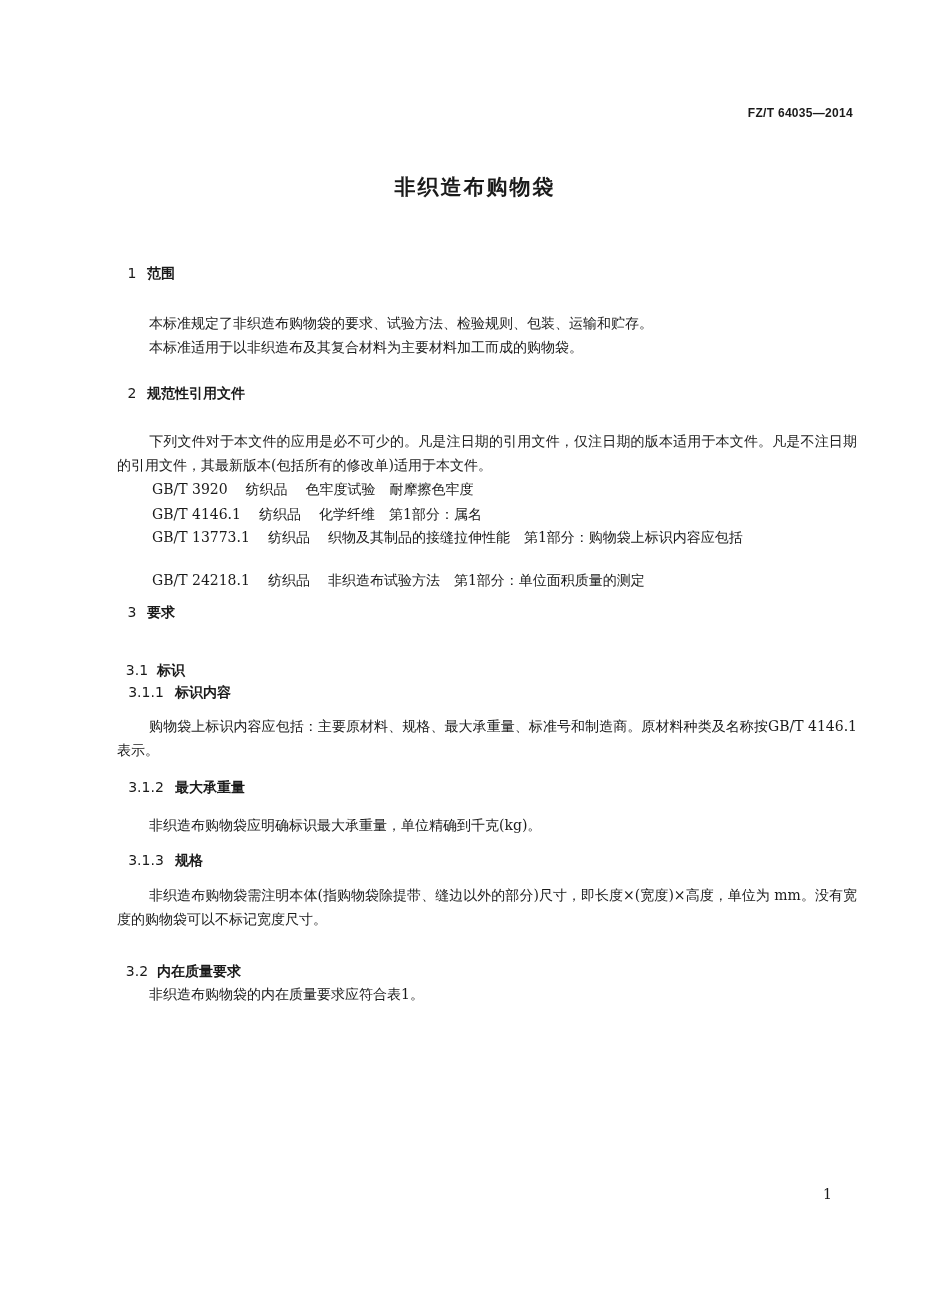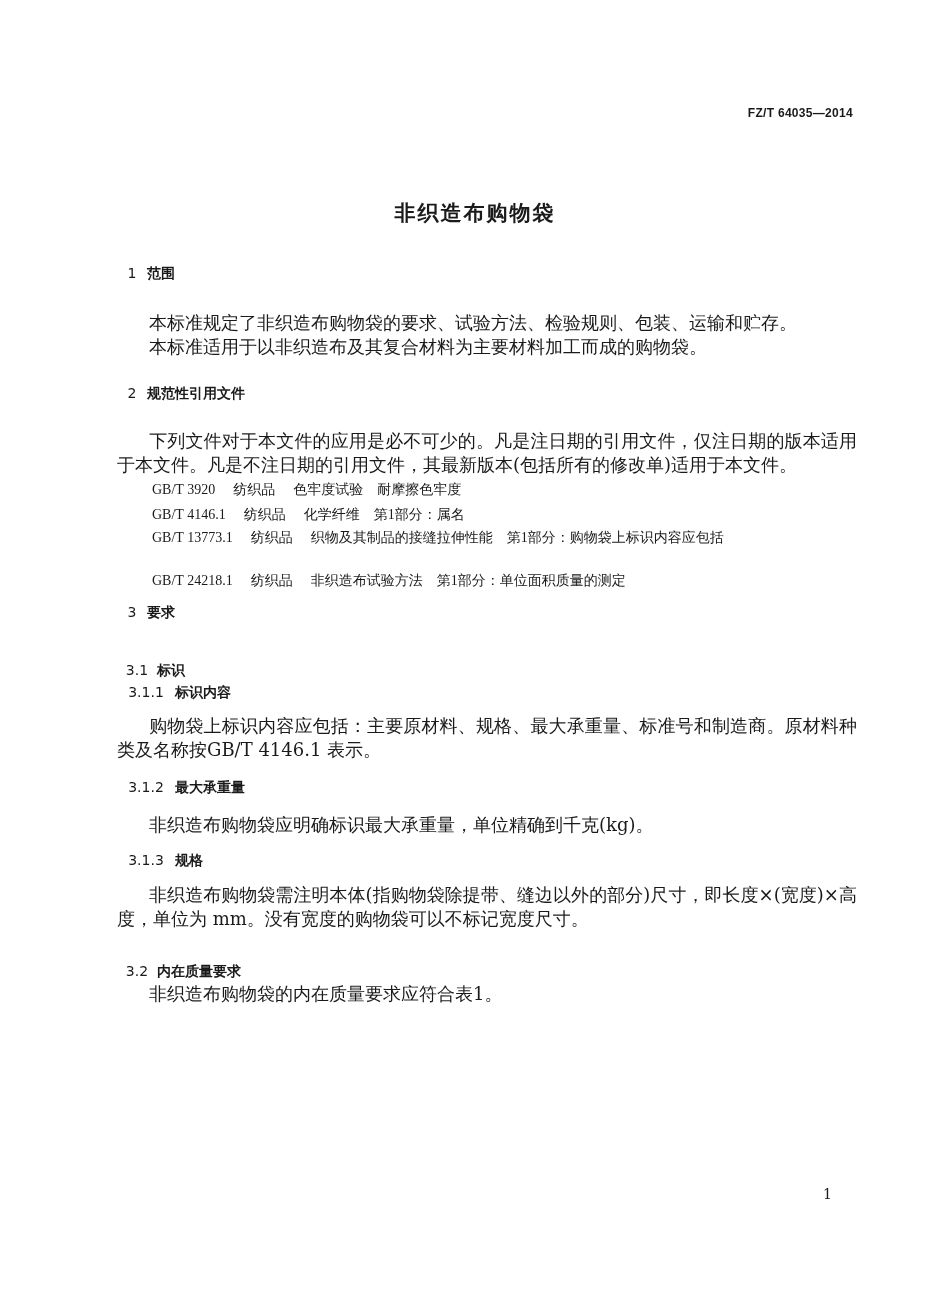--- a/index.html
+++ b/index.html
@@ -1,27 +1,27 @@
 <!DOCTYPE html>
 <html><head>
 <meta charset="utf-8">
 <style>
   html, body { margin:0; padding:0; background:#ffffff; }
   body { width:950px; height:1292px; position:relative; overflow:hidden;
          font-family:"DejaVu Serif", "Liberation Serif", serif; color:#1a1a1a; }
   .abs { position:absolute; white-space:nowrap; }
   .std-no { right:97px; top:106px; font-family:"Liberation Sans", sans-serif; font-size:12px; font-weight:bold; letter-spacing:0.3px; }
-  .title { left:0; width:950px; top:199px; text-align:center; font-family:"DejaVu Sans", sans-serif; font-size:21px; font-weight:bold; letter-spacing:2px; }
+  .title { left:0; width:950px; top:173px; text-align:center; font-family:"DejaVu Sans", sans-serif; font-size:21px; font-weight:bold; letter-spacing:2px; }
   .h1 { left:117px; font-family:"DejaVu Sans", sans-serif; font-size:14px; font-weight:bold;text-align:center; }
   .h1 .num { display:inline-block; width:30px; font-weight:normal; }
   .h2 .num { width:40px;margin-top:14px; }
   .h3 .num { width:58px; }
-  .para { left:117px; width:740px; font-size:18px; line-height:24px; white-space:normal; text-align:justify; }
+  .para { left:117px; width:740px; font-size:14px; line-height:24px; white-space:normal; text-align:justify; }
   .para .indent { display:inline-block; width:32px; }
-  .ref { left:152px; font-size:14px;font-family:Liberation Serif, serif; }
+  .ref { left:152px; font-size:14px; }
   .ref span { margin-right:18px; }
   .page-no { right:118px; top:1186px; font-size:14px; }
 </style>
 </head>
 <body>
 
 <div class="abs std-no">FZ/T 64035—2014</div>
 <div class="abs title">非织造布购物袋</div>
 
 <div class="abs h1" style="top:265px"><span class="num">1</span><span>范围</span></div>

